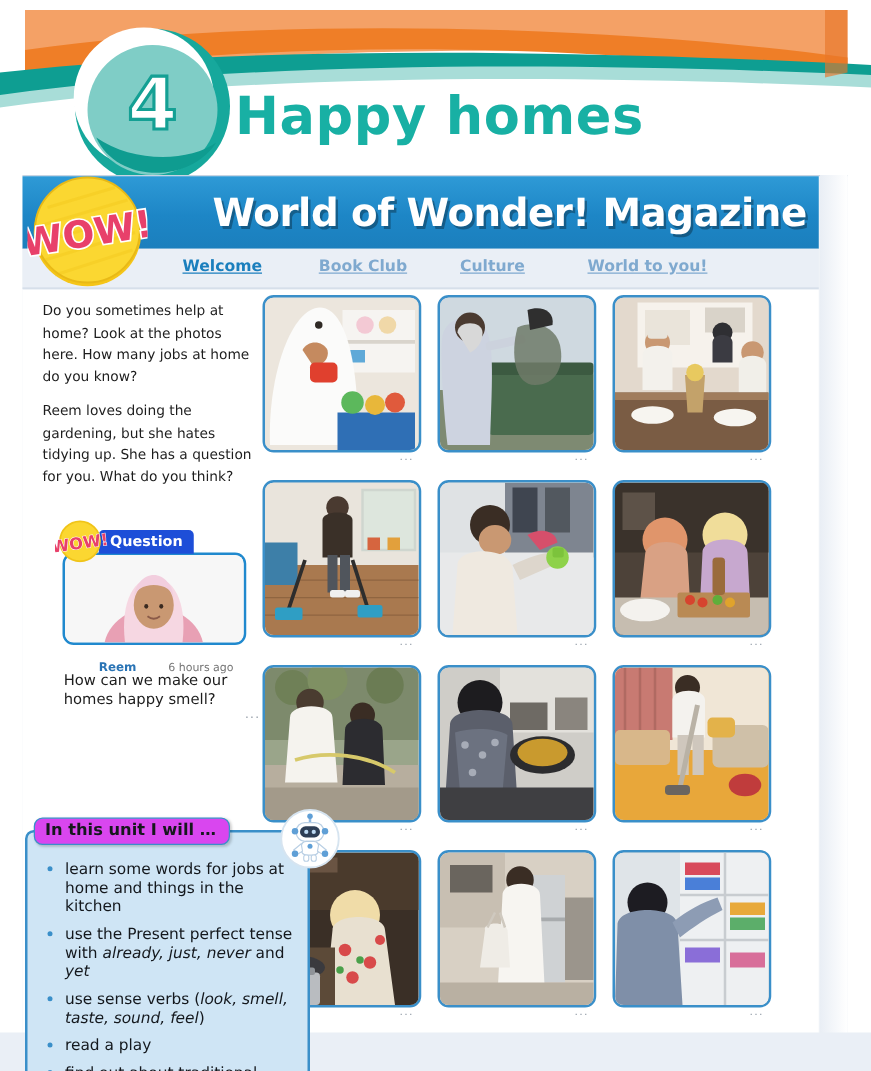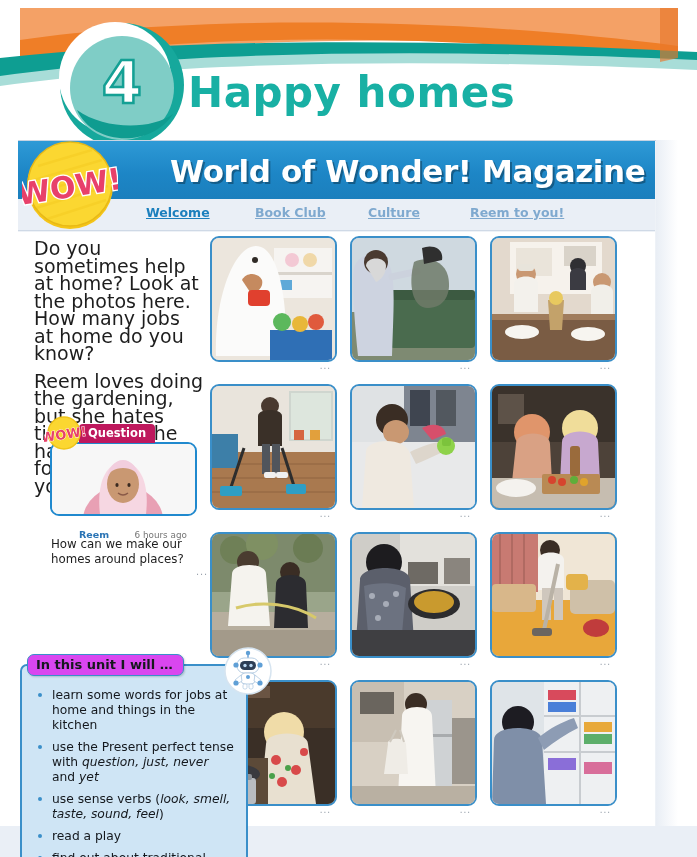--- a/index.html
+++ b/index.html
@@ -124,38 +124,38 @@
   }
 
   
   #intro-column {
     position: absolute;
     left: 16px; top: 8px;
     width: 170px;
   }
   .intro-para {
     font-family: "DejaVu Sans", sans-serif;
-    font-size: 19px;
+    font-size: 11px;
     line-height: 17.5px;
     color: #1d1d1d;
     margin: 0 0 10px 0;
   }
 
   
   #question-card {
     position: absolute;
     left: 32px; top: 192px;
     width: 155px;
   }
   #question-tab {
     position: absolute;
     left: 29px; top: 0;
     height: 19px;
     padding: 2px 9px 0 9px;
-    background: #be185d;
+    background: #1d4ed8;
     border-radius: 4px 4px 0 0;
     color: #ffffff;
     font-family: "DejaVu Sans", sans-serif;
     font-size: 11.5px;
     font-weight: bold;
     z-index: 5;
   }
   #question-wow {
     position: absolute;
     left: -6px; top: -8px;
@@ -379,21 +379,21 @@
 
   <div id="magazine-panel">
 
     <div id="magazine-header"></div>
     <div id="magazine-title">World of Wonder! Magazine</div>
 
     <div id="nav-bar">
       <div class="nav-tab active" id="nav-tab-0">Welcome</div>
       <div class="nav-tab inactive" id="nav-tab-1">Book Club</div>
       <div class="nav-tab inactive" id="nav-tab-2">Culture</div>
-      <div class="nav-tab inactive" id="nav-tab-3">Reem to you!</div>
+      <div class="nav-tab inactive" id="nav-tab-3">World to you!</div>
     </div>
 
     <div id="content-area">
 
       <div id="intro-column">
         <p class="intro-para">Do you sometimes help at home? Look at the photos here. How many jobs at home do you know?</p>
         <p class="intro-para">Reem loves doing the gardening, but she hates tidying up. She has a question for you. What do you think?</p>
       </div>
 
       <div id="question-card">
@@ -414,29 +414,29 @@
             <path d="M55,36 C55,20 87,20 87,36 C87,24 79,16 71,16 C63,16 55,24 55,36 Z" fill="#f2cede"></path>
             <ellipse cx="65" cy="41" rx="1.6" ry="1.9" fill="#3a2a20"></ellipse>
             <ellipse cx="77" cy="41" rx="1.6" ry="1.9" fill="#3a2a20"></ellipse>
             <path d="M66,49 Q71,53 76,49" stroke="#8a5a48" stroke-width="1.4" fill="none"></path>
           </svg>
         </div>
         <div id="question-meta">
           <span id="question-author">Reem</span>
           <span id="question-time">6 hours ago</span>
         </div>
-        <div id="question-text">How can we make our homes around places?</div>
+        <div id="question-text">How can we make our homes happy smell?</div>
         <div id="question-ellipsis">...</div>
       </div>
 
       <div id="objectives-box">
         <div id="objectives-title">In this unit I will …</div>
         <ul id="objectives-list">
             <li><span>learn some words for jobs at home and things in the kitchen</span></li>
-            <li><span>use the Present perfect tense with </span><i>question, just, never</i><span> and </span><i>yet</i></li>
+            <li><span>use the Present perfect tense with </span><i>already, just, never</i><span> and </span><i>yet</i></li>
             <li><span>use sense verbs (</span><i>look, smell, taste, sound, feel</i><span>)</span></li>
             <li><span>read a play</span></li>
             <li><span>find out about traditional food from around the world</span></li>
           </ul>
       </div>
 
       <div id="robot-mascot">
         <svg width="48" height="48" viewBox="0 0 48 48" xmlns="http://www.w3.org/2000/svg">
           <circle cx="24" cy="24" r="23" fill="#ffffff" stroke="#d6e4f0" stroke-width="1.5"></circle>
           <rect x="23" y="6" width="2" height="5" fill="#8fb8e0"></rect>

